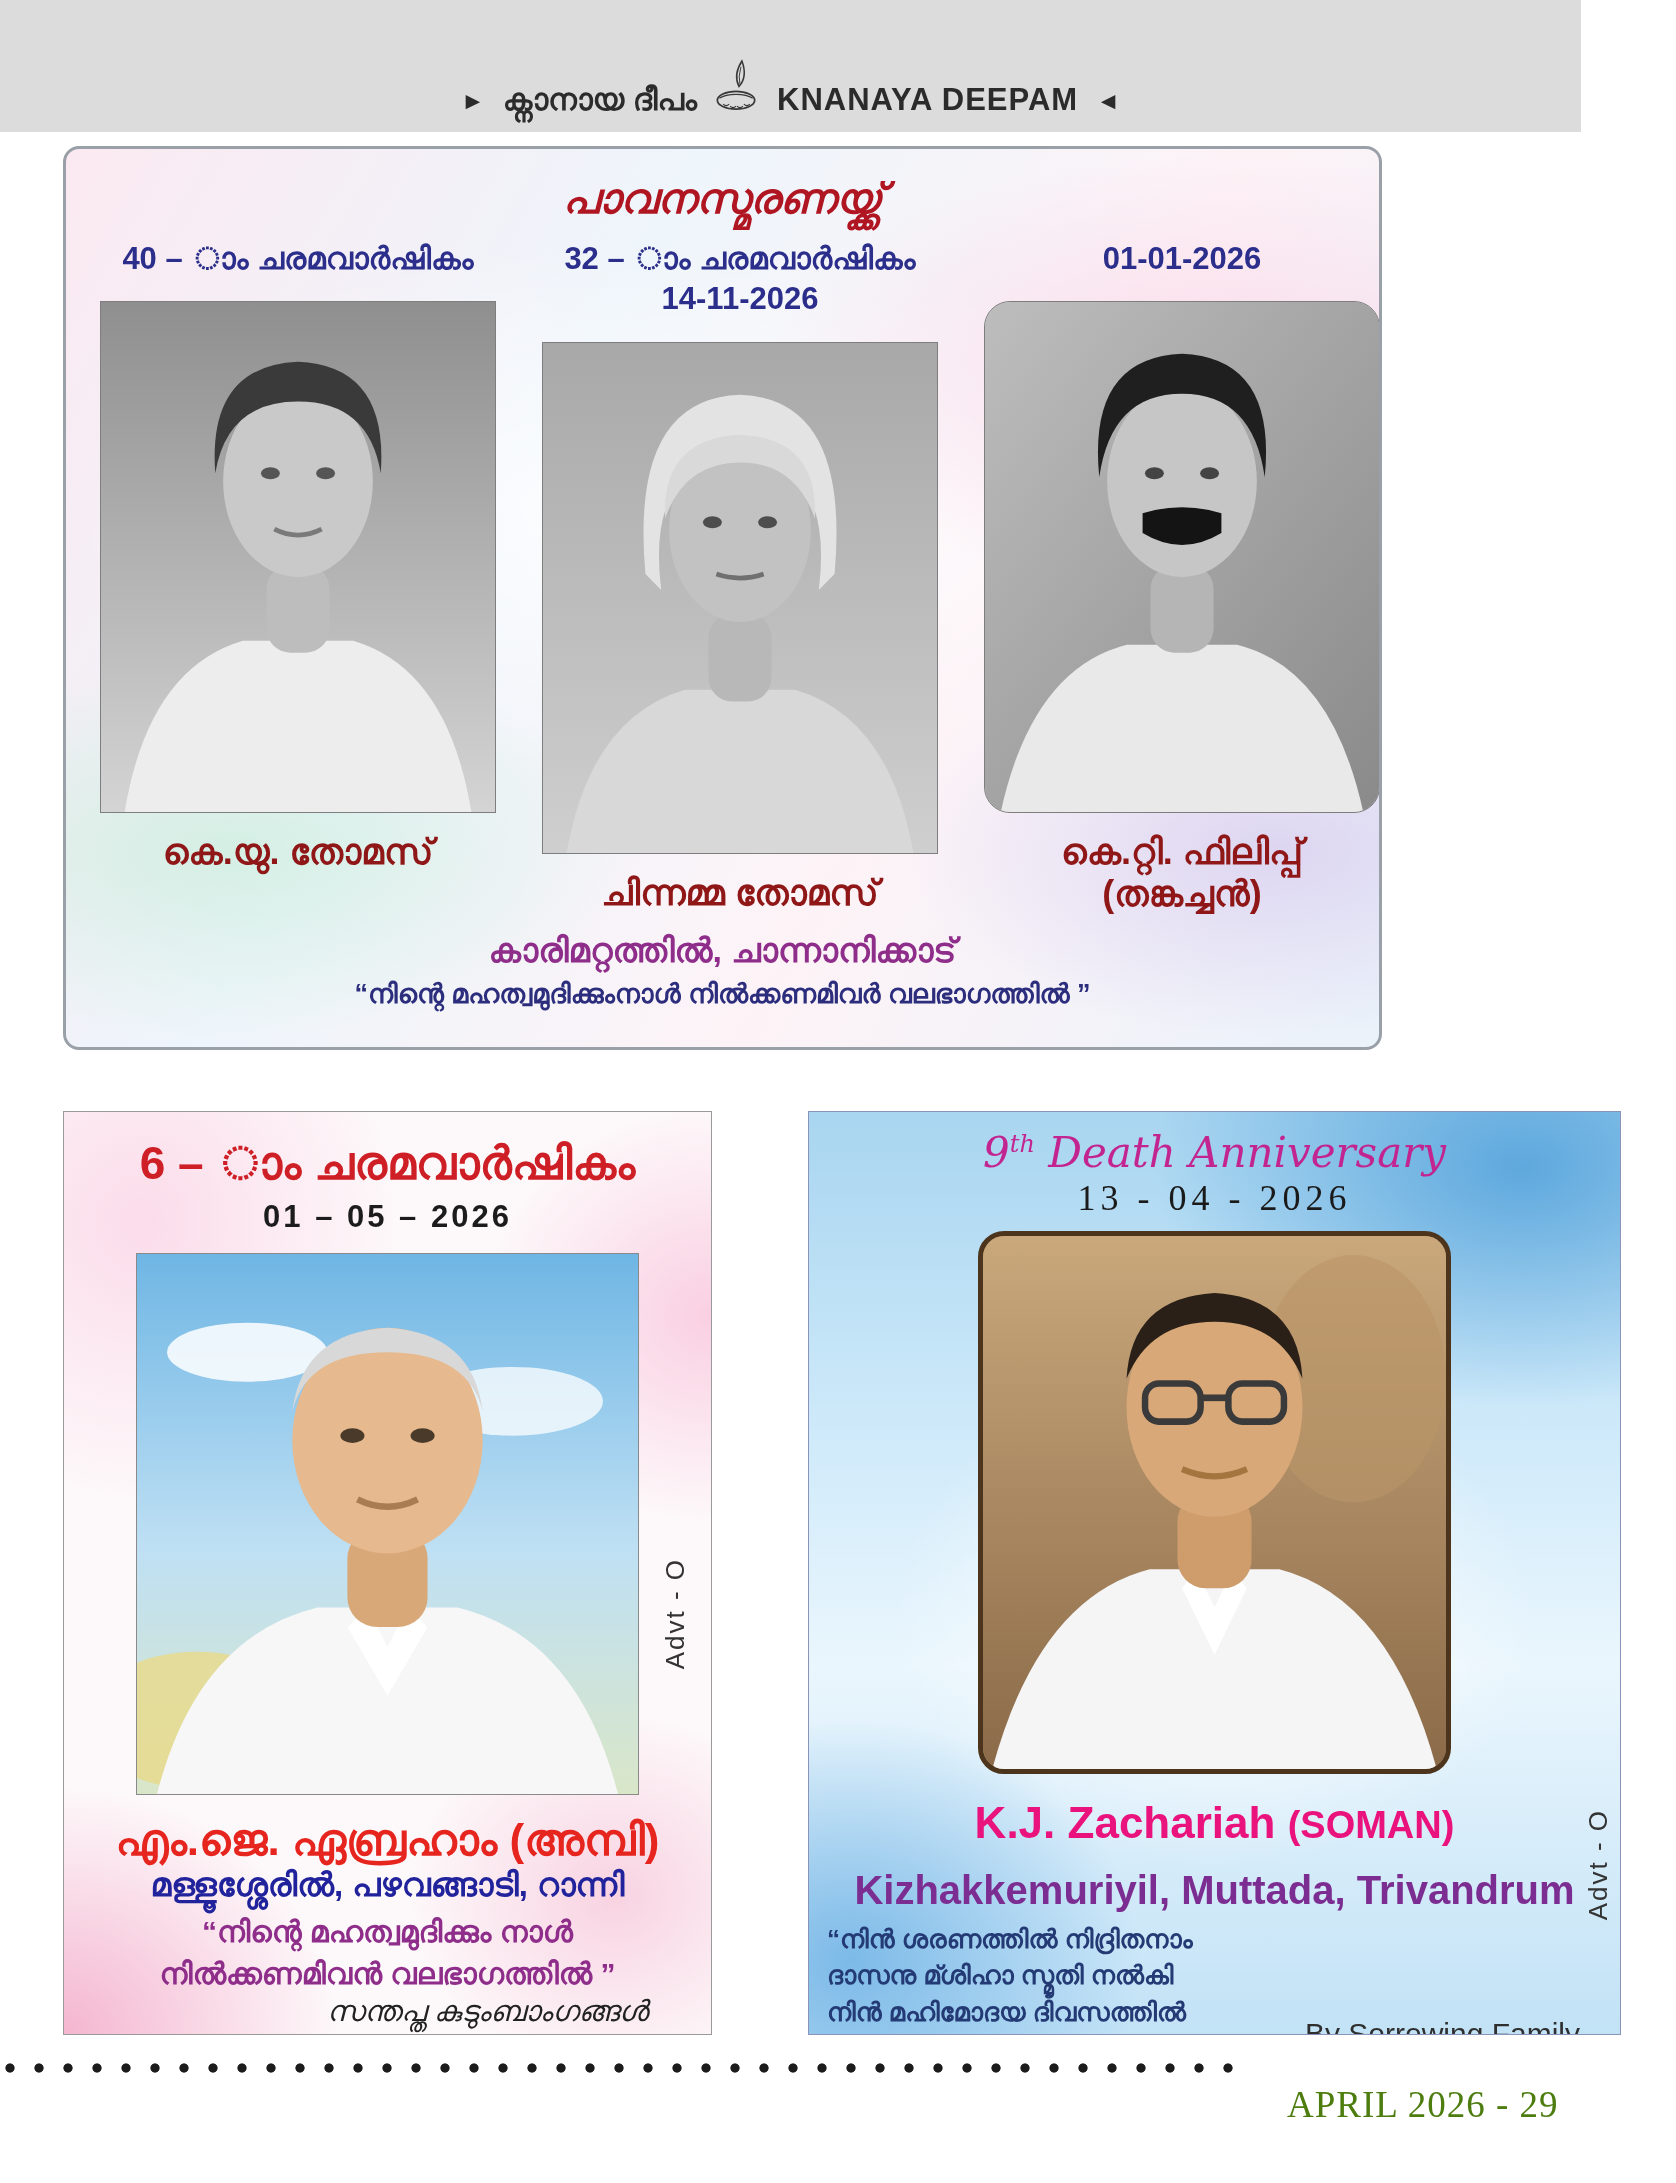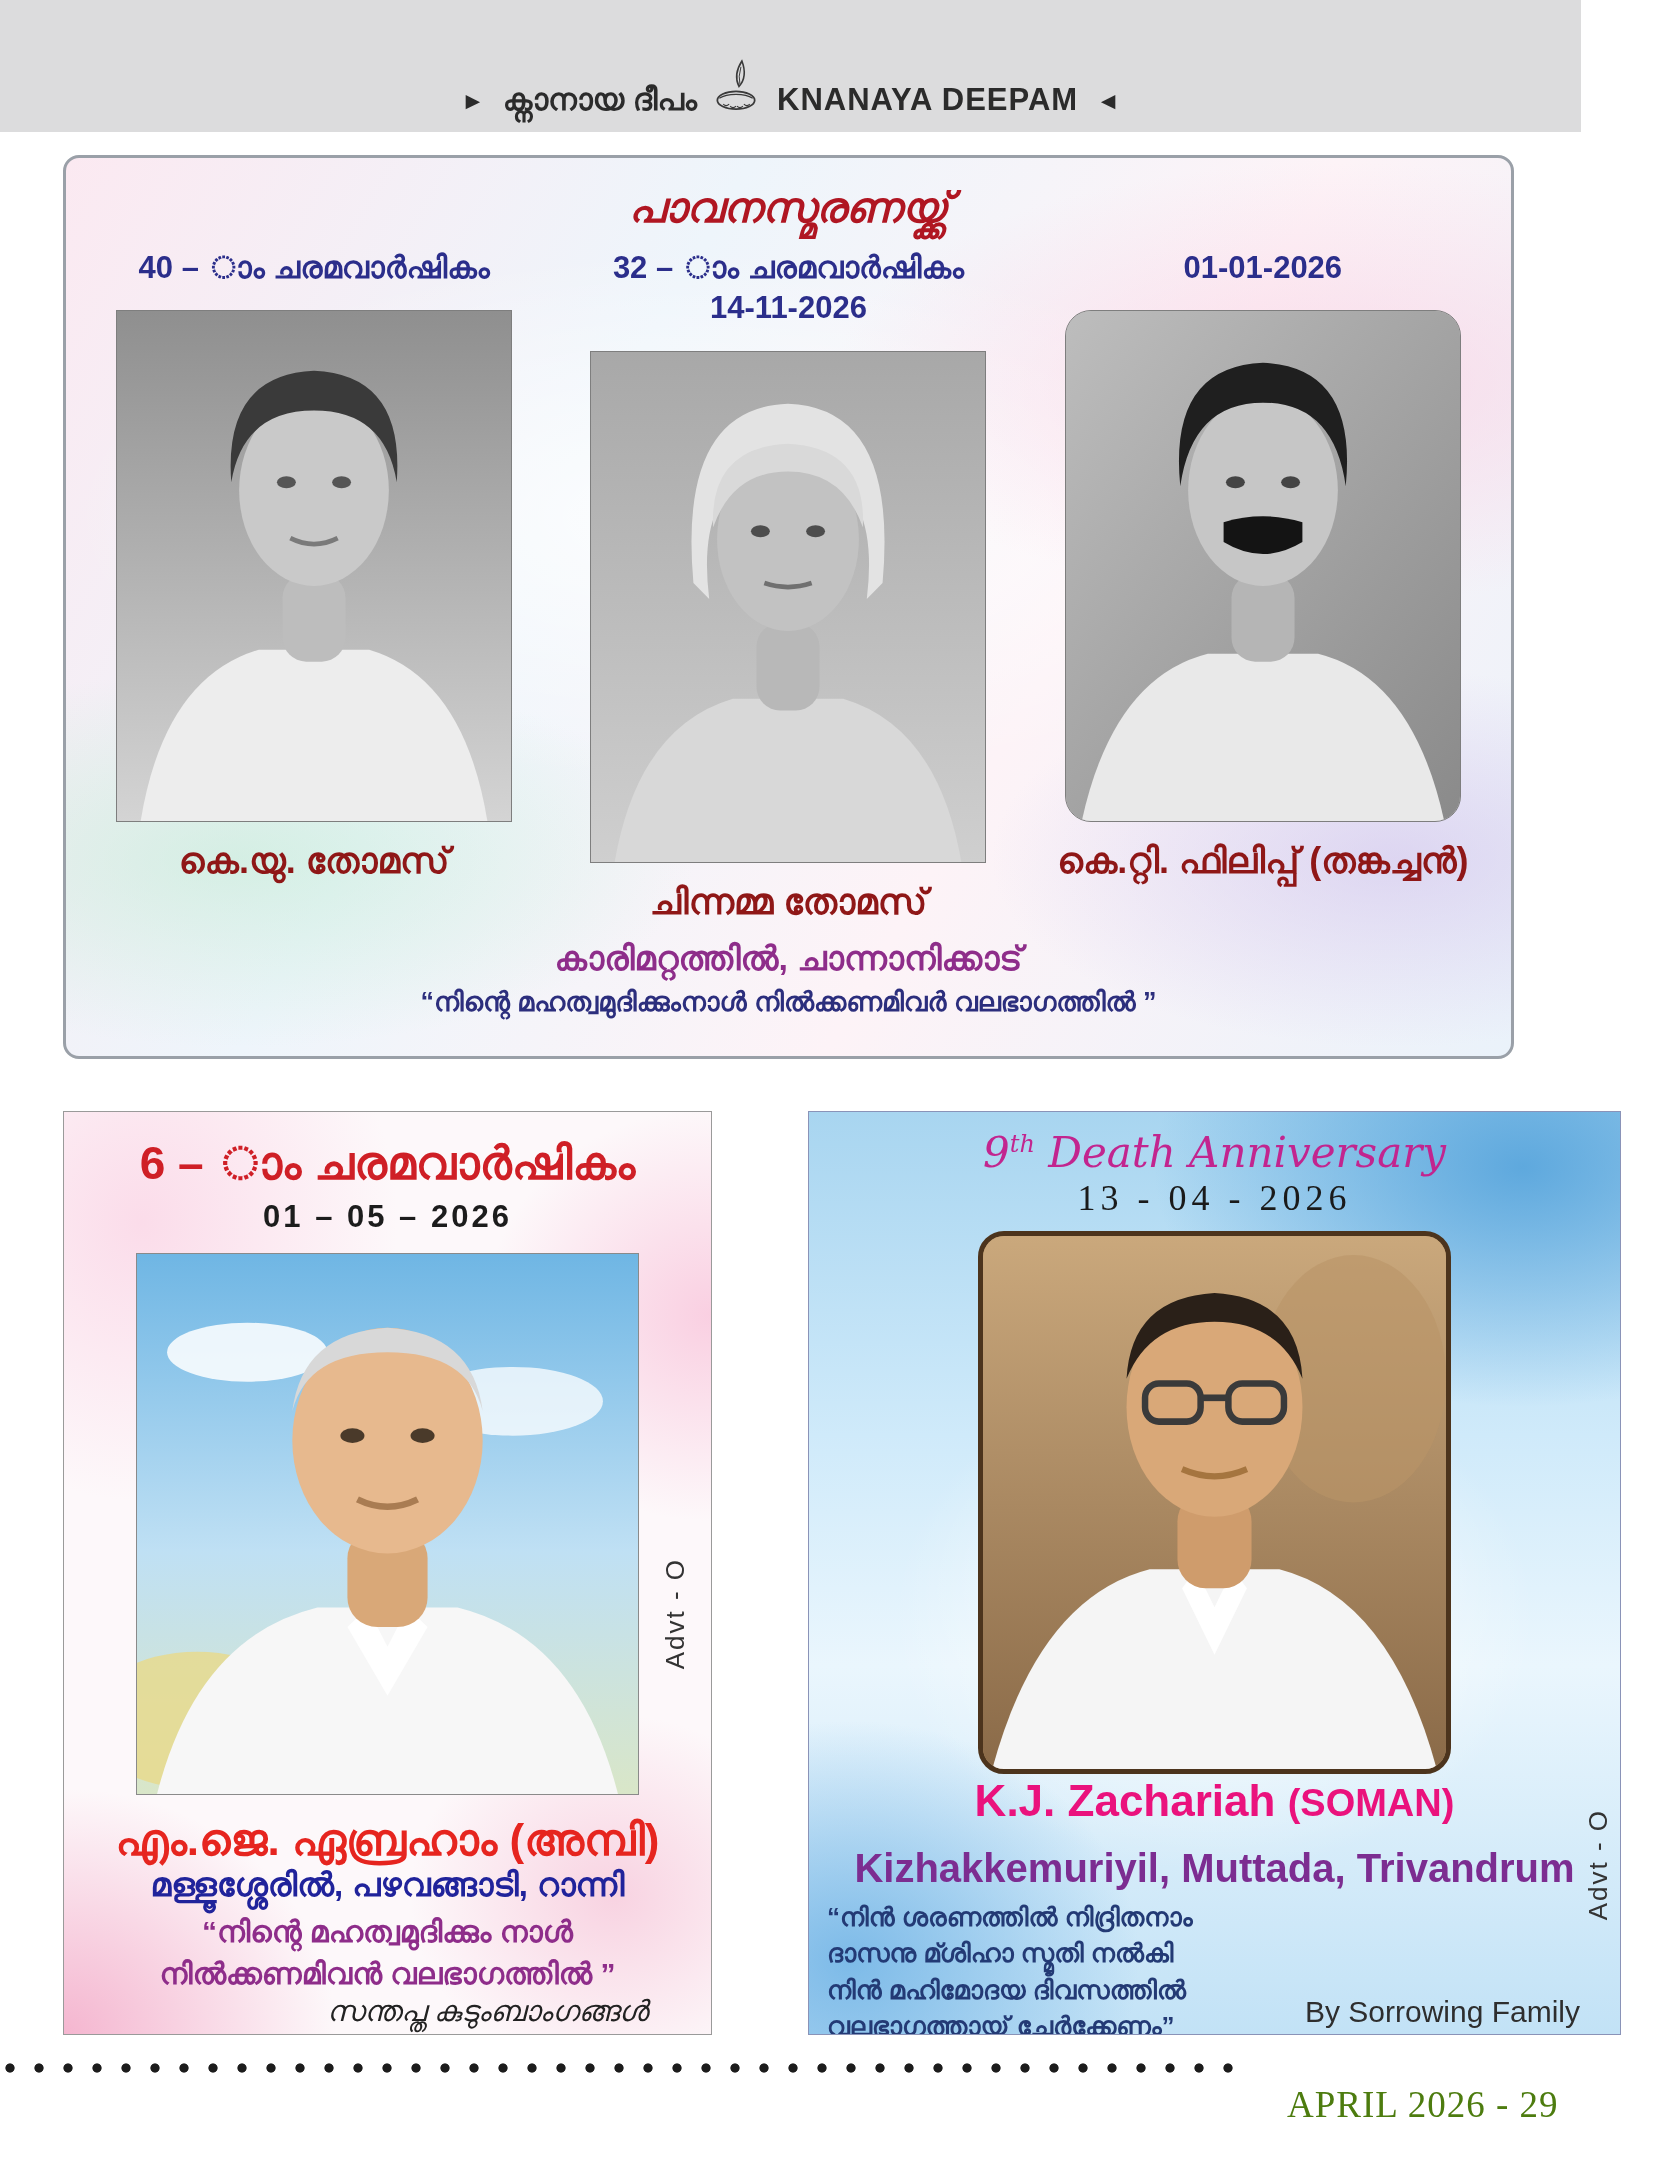--- a/index.html
+++ b/index.html
@@ -13,21 +13,21 @@
     position:absolute;left:0;top:0;width:1581px;height:132px;background:#dcdcdd;
     display:flex;align-items:flex-end;justify-content:center;gap:18px;
     padding-bottom:14px;box-sizing:border-box;
   }
   .hdr-arrow{font-size:24px;color:#2b2b2b;line-height:1;padding-bottom:5px;}
   .hdr-ml{font-size:31px;font-weight:bold;color:#2b2b2b;}
   .hdr-en{font-size:31px;font-weight:bold;color:#2b2b2b;letter-spacing:1px;}
   .lamp{margin-bottom:-2px;}
   
   .box-top{
-    position:absolute;left:63px;top:155px;width:1451px;height:904px;box-sizing:border-box;
+    position:absolute;left:63px;top:146px;width:1319px;height:904px;box-sizing:border-box;
     border:3px solid #9aa0a8;border-radius:16px;text-align:center;overflow:hidden;
     background:
       radial-gradient(ellipse 45% 30% at 12% 78%, rgba(190,235,210,0.55), transparent 70%),
       radial-gradient(ellipse 50% 35% at 88% 25%, rgba(248,205,225,0.6), transparent 70%),
       radial-gradient(ellipse 40% 30% at 92% 78%, rgba(205,190,235,0.55), transparent 70%),
       radial-gradient(ellipse 60% 40% at 45% 40%, rgba(255,255,255,0.85), transparent 75%),
       linear-gradient(120deg,#fbe9f1 0%,#eef5fb 35%,#fdf3f7 65%,#eaf2fa 100%);
   }
   .top-title{margin-top:26px;font-size:42px;font-weight:bold;font-style:italic;color:#b01622;}
   .top-grid{display:grid;grid-template-columns:repeat(3,1fr);column-gap:46px;padding:0 34px;margin-top:16px;}
@@ -71,21 +71,21 @@
       radial-gradient(ellipse 70% 40% at 88% 6%, rgba(80,160,218,0.85), transparent 65%),
       radial-gradient(ellipse 55% 40% at 5% 92%, rgba(105,175,228,0.8), transparent 65%),
       radial-gradient(ellipse 55% 38% at 50% 55%, rgba(255,255,255,0.9), transparent 72%),
       linear-gradient(180deg,#a8d5f0 0%,#cfeafa 35%,#eaf6fd 60%,#c2e2f6 100%);
   }
   .br-script{margin-top:16px;font-family:"DejaVu Serif","Liberation Serif",serif;font-style:italic;font-size:42px;color:#c2258f;}
   .br-script sup{font-size:24px;}
   .br-date{margin-top:0px;font-family:"Liberation Serif","DejaVu Serif",serif;font-size:36px;color:#1a1a1a;letter-spacing:5px;}
   .br-photo{margin:12px auto 0;width:463px;height:533px;border:5px solid #4c341d;border-radius:26px;background:#b08d60;overflow:hidden;}
   .br-photo svg{display:block;width:100%;height:100%;}
-  .br-name{margin-top:2px;font-size:44px;font-weight:bold;color:#ea127d;}
+  .br-name{margin-top:24px;font-size:44px;font-weight:bold;color:#ea127d;}
   .br-name .suffix{font-size:38px;}
   .br-address{margin-top:20px;font-size:40px;font-weight:bold;color:#7c2d91;}
   .br-bottom{display:flex;align-items:flex-end;text-align:left;padding:8px 40px 0 18px;}
   .br-quote{flex:1;font-size:26px;font-weight:bold;color:#233a75;line-height:1.4;}
   .br-sig{font-size:30px;color:#2e2e2e;padding-bottom:16px;white-space:nowrap;}
   .br-advt{right:6px;bottom:114px;}
   
   .dots{
     position:absolute;left:2px;top:2061px;width:1234px;height:14px;
     background-image:radial-gradient(circle at 8px 7px,#1c1c1c 4.2px,transparent 5px);

